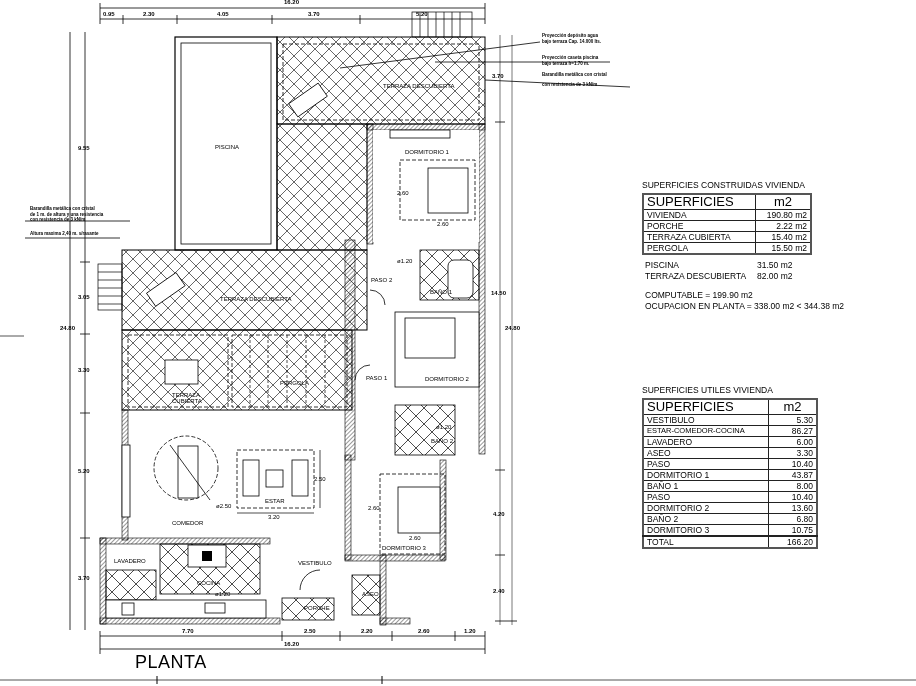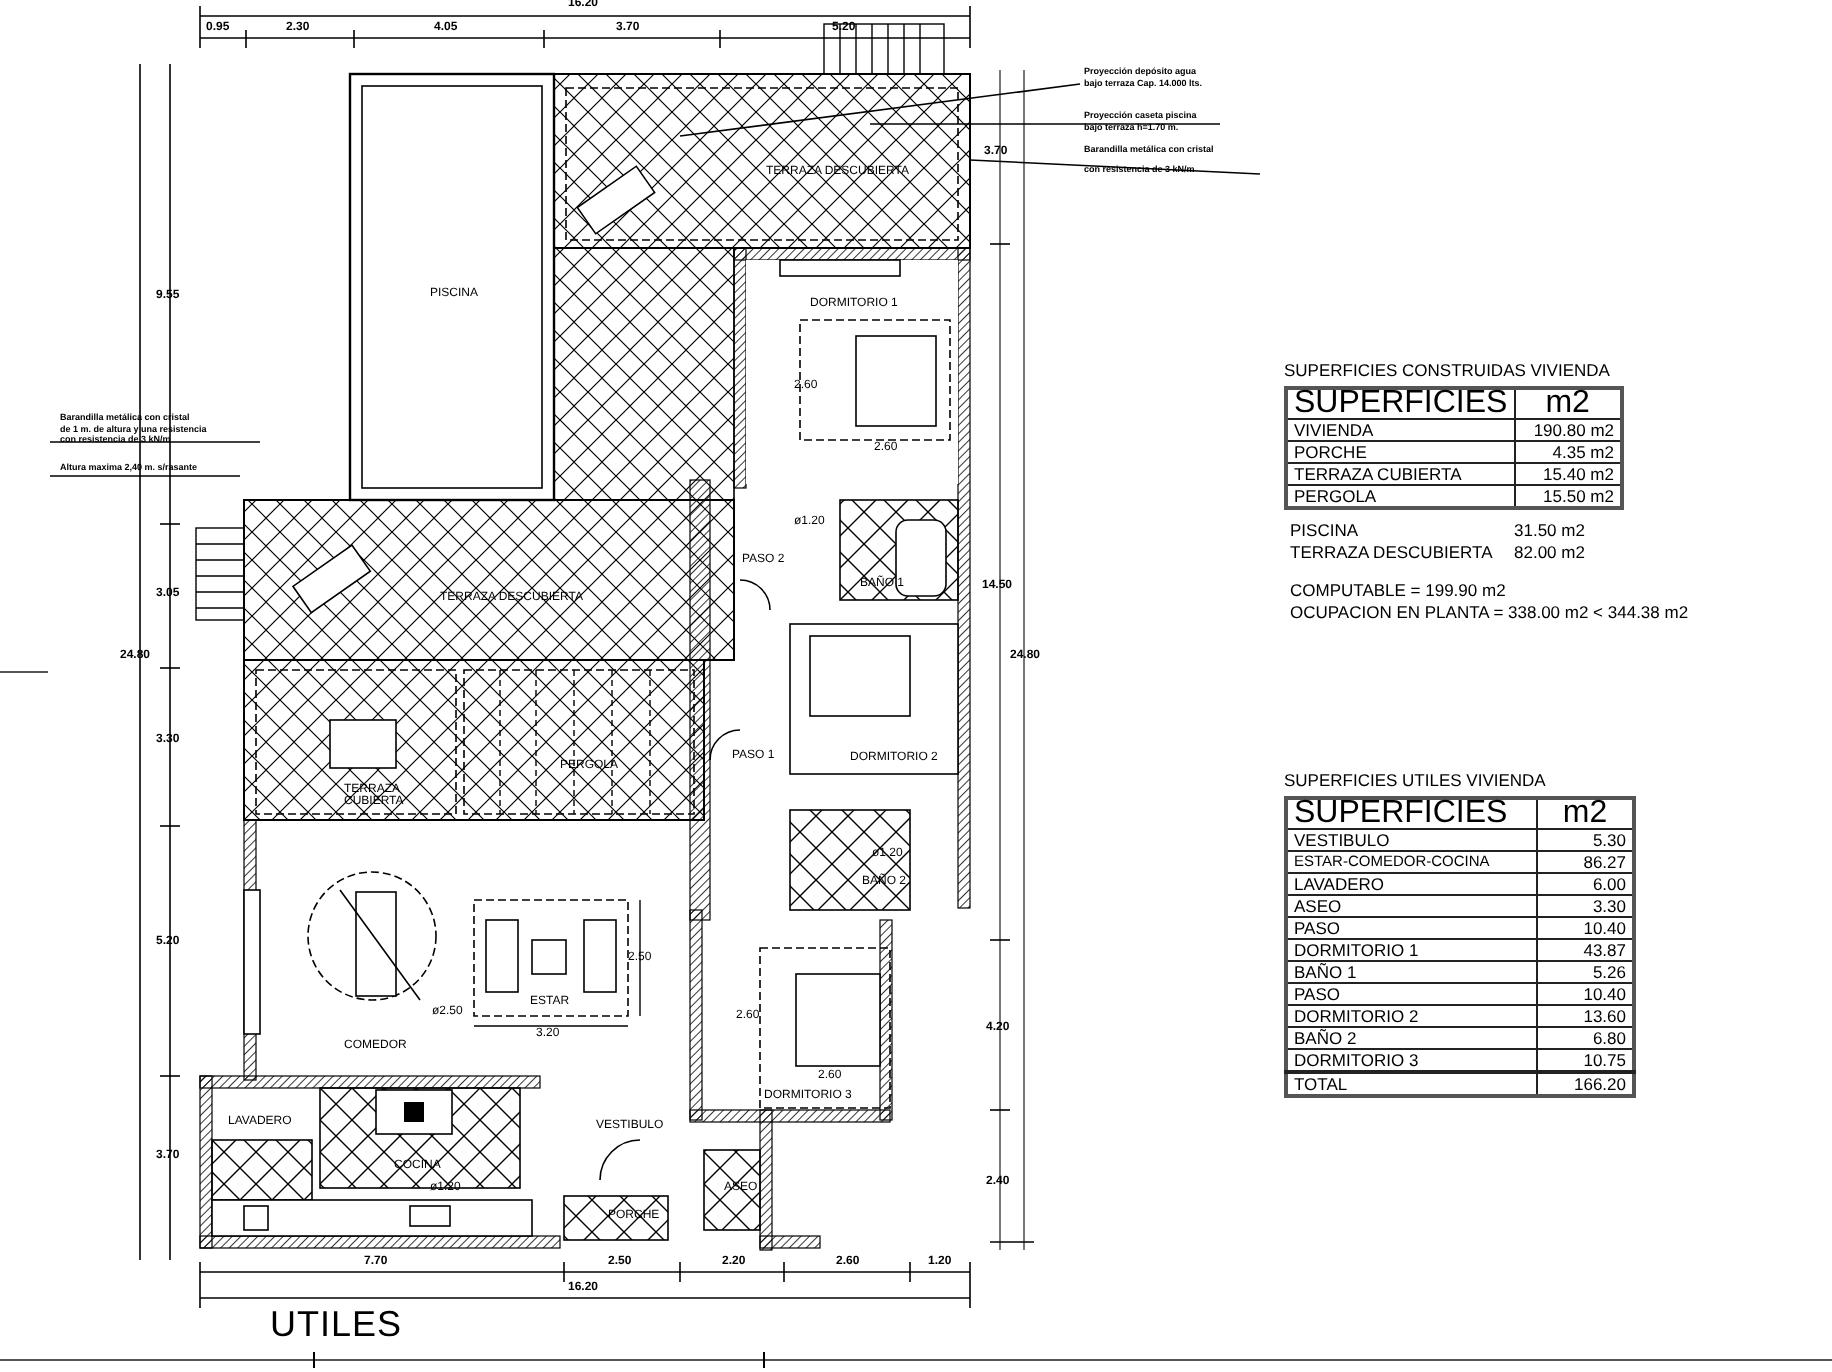--- a/index.html
+++ b/index.html
@@ -7,21 +7,21 @@
   #plan{position:absolute;left:0;top:0;width:916px;height:686px;}
   .lbl{position:absolute;font-family:"Liberation Sans",sans-serif;font-size:6px;white-space:nowrap;color:#000;}
   .dim{position:absolute;font-family:"Liberation Sans",sans-serif;font-size:6px;white-space:nowrap;font-weight:bold;}
   .note{position:absolute;font-family:"Liberation Sans",sans-serif;font-size:4.5px;white-space:nowrap;font-weight:bold;line-height:5.5px;}
   .title{position:absolute;left:135px;top:652px;font-size:18px;letter-spacing:0.5px;}
   .tblwrap{position:absolute;}
   .tblcap{font-size:8.5px;margin-bottom:3px;white-space:nowrap;}
   table.sup{border-collapse:collapse;border:2px solid #555;font-size:8.5px;}
   table.sup td{border:1px solid #222;padding:0 3px;height:10px;line-height:10px;white-space:nowrap;}
   table.sup td.v{text-align:right;}
-  table.sup tr.head td{font-size:16px;height:14px;line-height:14px;margin-left:15px;}
+  table.sup tr.head td{font-size:13px;height:14px;line-height:14px;margin-left:15px;}
   table.sup tr.head td.v{text-align:center;}
   .extra{font-size:8.5px;line-height:11px;white-space:nowrap;}
   .extra .r{display:inline-block;}
 </style>
 </head>
 <body>
 
 <svg id="plan" width="916" height="686" viewBox="0 0 916 686" xmlns="http://www.w3.org/2000/svg">
   <defs>
     <pattern id="diag" width="14" height="14" patternUnits="userSpaceOnUse">
@@ -267,37 +267,37 @@
 <div class="lbl" style="left:437px;top:221px;">2.60</div>
 <div class="lbl" style="left:368px;top:505px;">2.60</div>
 <div class="lbl" style="left:409px;top:535px;">2.60</div>
 <div class="lbl" style="left:314px;top:476px;">2.50</div>
 <div class="lbl" style="left:268px;top:514px;">3.20</div>
 <div class="lbl" style="left:216px;top:503px;">ø2.50</div>
 <div class="lbl" style="left:215px;top:591px;">ø1.20</div>
 <div class="lbl" style="left:436px;top:424px;">ø1.20</div>
 <div class="lbl" style="left:397px;top:258px;">ø1.20</div>
 
-<div class="title">UTILES</div>
+<div class="title">PLANTA</div>
 
 <div class="tblwrap" style="left:642px;top:180px;">
   <div class="tblcap">SUPERFICIES  CONSTRUIDAS  VIVIENDA</div>
   <table class="sup" style="width:170px;">
     <tbody>
         <tr class="head">
       <td style="width:105px;">SUPERFICIES</td>
       <td class="v">m2</td>
     </tr>
     <tr>
           <td>VIVIENDA</td>
           <td class="v">190.80  m2</td>
         </tr>
     <tr>
           <td>PORCHE</td>
-          <td class="v">4.35  m2</td>
+          <td class="v">2.22  m2</td>
         </tr>
     <tr>
           <td>TERRAZA  CUBIERTA</td>
           <td class="v">15.40  m2</td>
         </tr>
     <tr>
           <td>PERGOLA</td>
           <td class="v">15.50  m2</td>
         </tr>
   </tbody>
@@ -339,21 +339,21 @@
     <tr>
           <td>PASO</td>
           <td class="v">10.40</td>
         </tr>
     <tr>
           <td>DORMITORIO  1</td>
           <td class="v">43.87</td>
         </tr>
     <tr>
           <td>BAÑO  1</td>
-          <td class="v">5.26</td>
+          <td class="v">8.00</td>
         </tr>
     <tr>
           <td>PASO</td>
           <td class="v">10.40</td>
         </tr>
     <tr>
           <td>DORMITORIO  2</td>
           <td class="v">13.60</td>
         </tr>
     <tr>

